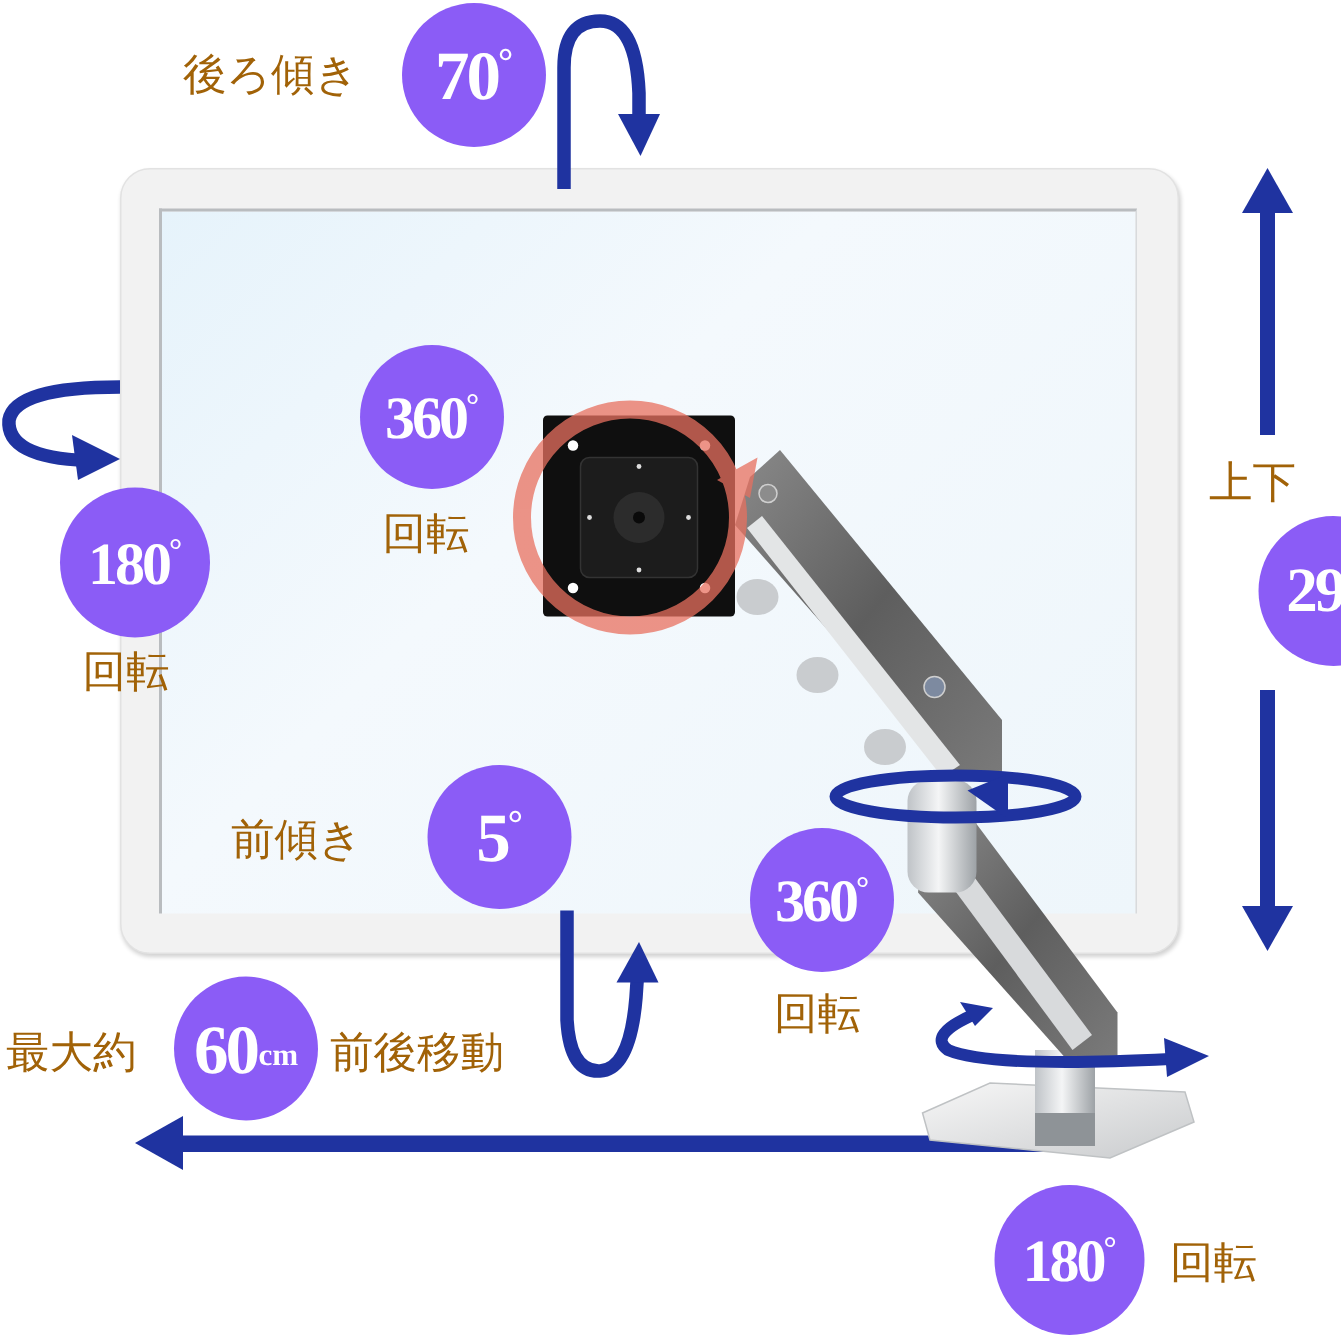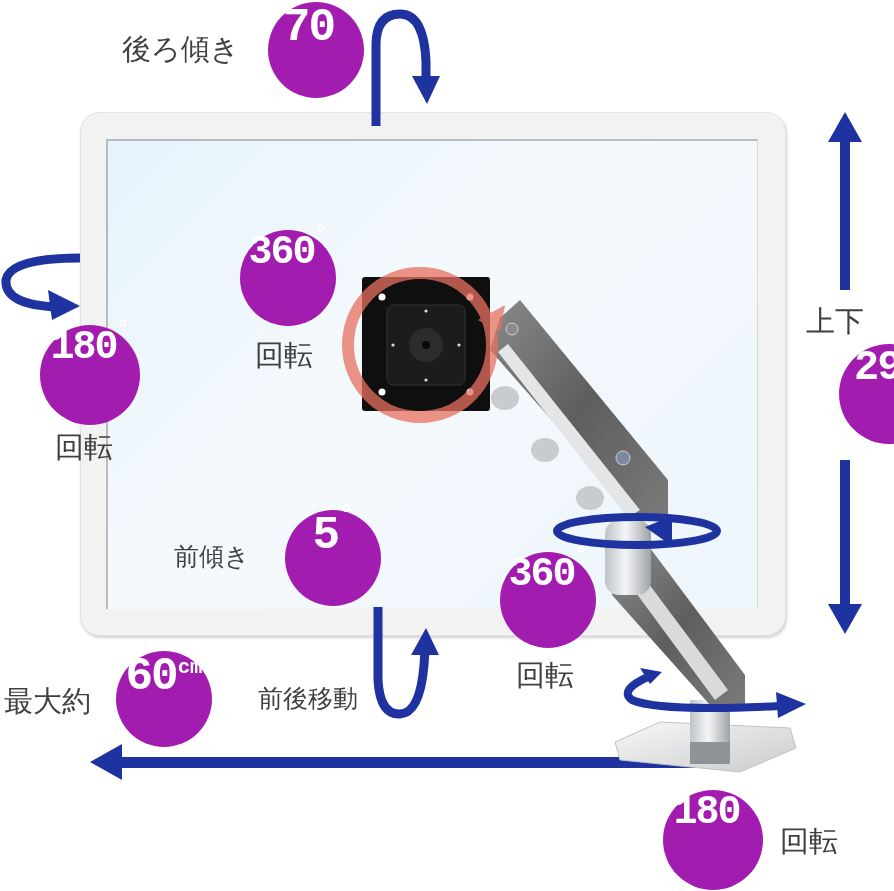--- a/index.html
+++ b/index.html
@@ -4,26 +4,26 @@
 <style>
   html, body { margin:0; padding:0; }
   body { width:894px; height:891px; position:relative; background:#ffffff; overflow:hidden;
          font-family:"DejaVu Sans", sans-serif; }
   .abs { position:absolute; }
   .monitor { left:80px; top:112px; width:706px; height:524px; background:#f2f2f2;
              border-radius:20px; box-shadow: 1px 2px 3px rgba(0,0,0,0.18); border:1px solid #e2e2e2; box-sizing:border-box; }
   .screen { left:106px; top:139px; width:652px; height:470px;
             background:linear-gradient(135deg,#e6f3fb 0%, #f4f9fd 40%, #eef6fb 100%);
             border-top:2px solid #b9bcbf; border-left:2px solid #b9bcbf; border-right:1px solid #d8dadc; box-sizing:border-box; }
-  .badge { position:absolute; border-radius:50%; background:#a21caf; color:#fff;
-           font-family:Liberation Mono, monospace; font-weight:bold; display:flex; justify-content:center;
+  .badge { position:absolute; border-radius:50%; background:#8b5cf6; color:#fff;
+           font-family:Liberation Serif, serif; font-weight:bold; display:flex; align-items:center; justify-content:center;
            letter-spacing:-2px; }
   .badge .deg { font-size:0.55em; vertical-align:super; position:relative; top:-0.35em; letter-spacing:0; }
   .badge .unit { font-size:0.45em; letter-spacing:0; margin-left:1px; position:relative; top:0.25em; }
-  .label { position:absolute; color:#404040; font-family:Liberation Serif, serif; white-space:nowrap; }
+  .label { position:absolute; color:#a16207; font-family:Liberation Serif, serif; white-space:nowrap; }
   svg { position:absolute; left:0; top:0; }
 </style>
 </head>
 <body>
 
 <div class="abs monitor"></div>
 <div class="abs screen"></div>
 
 <svg width="894" height="891" viewBox="0 0 894 891">
   <defs>
@@ -141,36 +141,36 @@
     <span class="deg">°</span>
 </div>
 <span class="label" style="left:255px; top:336px; font-size:29px;">回転</span>
 
 <span class="label" style="left:806px; top:302px; font-size:29px;">上下</span>
 <div class="badge" style="left:791px; top:344px; width:100px; height:100px; font-size:42px;margin-left:48px;">
   <span>29</span>
     <span class="unit">cm</span>
 </div>
 
-<span class="label" style="left:174px; top:540px; font-size:25px;">前傾き</span>
+<span class="label" style="left:154px; top:540px; font-size:29px;">前傾き</span>
 <div class="badge" style="left:285px; top:510px; width:96px; height:96px; font-size:46px;">
   <span>5</span>
     <span class="deg">°</span>
 </div>
 
 <div class="badge" style="left:500px; top:552px; width:96px; height:96px; font-size:40px;">
   <span>360</span>
     <span class="deg">°</span>
 </div>
 <span class="label" style="left:516px; top:656px; font-size:29px;">回転</span>
 
 <span class="label" style="left:4px; top:682px; font-size:29px;">最大約</span>
 <div class="badge" style="left:116px; top:651px; width:96px; height:96px; font-size:46px;">
   <span>60</span>
     <span class="unit">cm</span>
 </div>
-<span class="label" style="left:220px; top:682px; font-size:25px;margin-left:38px;">前後移動</span>
+<span class="label" style="left:220px; top:682px; font-size:29px;">前後移動</span>
 
 <div class="badge" style="left:663px; top:790px; width:100px; height:100px; font-size:40px;">
   <span>180</span>
     <span class="deg">°</span>
 </div>
 <span class="label" style="left:780px; top:822px; font-size:29px;">回転</span>
 
 </body></html>

